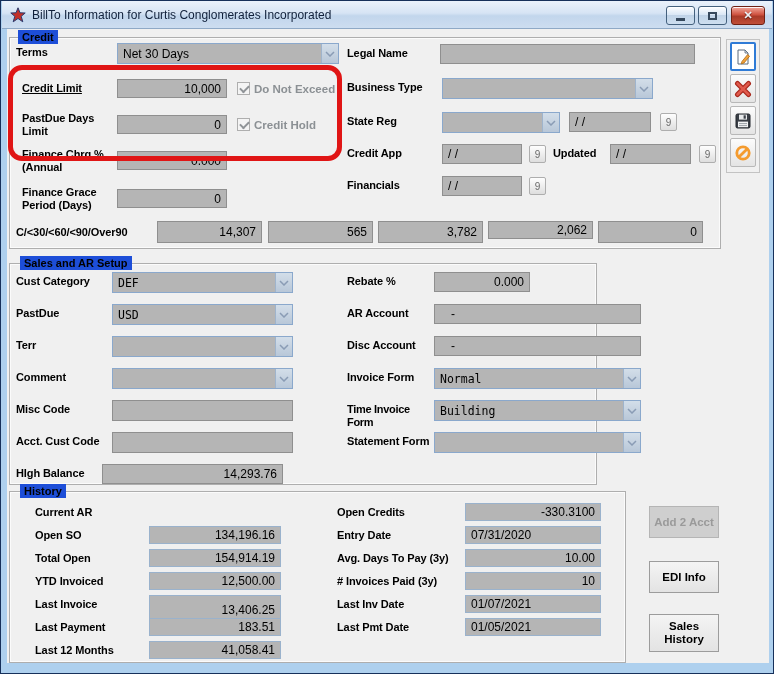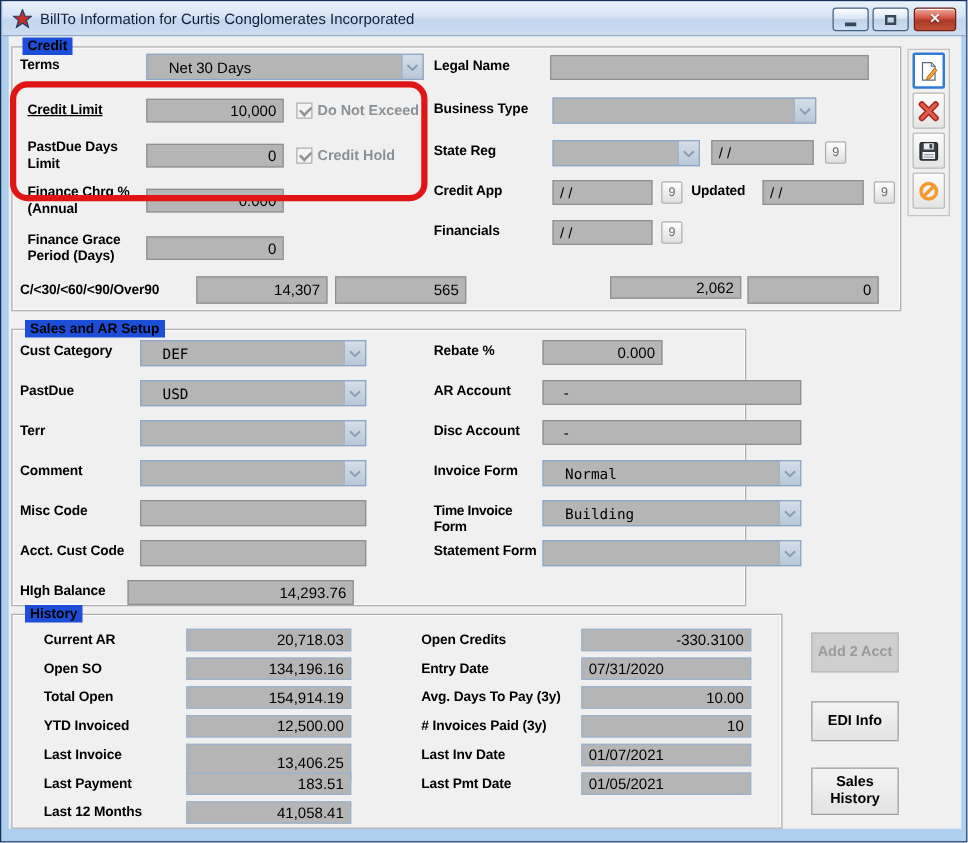--- a/index.html
+++ b/index.html
@@ -52,21 +52,21 @@
     font-size:12px;color:#000;display:flex;align-items:center;
     padding:0 5px;overflow:hidden;white-space:nowrap;
   }
   .fld.r{justify-content:flex-end;}
   .fld.bluebrd{border-color:#9ab2cc;}
   .fld.ind{padding-left:16px;}
   .mono{font-family:"DejaVu Sans Mono",monospace;font-size:11.5px;}
   .combo{
     position:absolute;background:var(--field-gray,#b5b5b5);
     border:1px solid #8aa8cc;font-size:12px;color:#000;
-    display:flex;align-items:center;padding:0 20px 0 17px;white-space:nowrap;overflow:hidden;
+    display:flex;align-items:center;padding:0 20px 0 5px;white-space:nowrap;overflow:hidden;
   }
   .combo .chev{
     position:absolute;right:0;top:0;bottom:0;width:17px;
     background:linear-gradient(#d3dee9,#b8c7d8);
     border-left:1px solid #9fb4cc;
     display:flex;align-items:center;justify-content:center;
   }
   .datebtn{
     position:absolute;width:17px;height:18px;
     border:1px solid #aeaeae;border-radius:2px;
@@ -169,20 +169,23 @@
         <span>0</span>
       </div>
 
       <span class="lbl" style="left:6px;top:188px;">C/&lt;30/&lt;60/&lt;90/Over90</span>
       <div class="fld r" style="left:147px;top:183px;width:105px;height:22px;">
           <span>14,307</span>
         </div>
       <div class="fld r" style="left:258px;top:183px;width:105px;height:22px;">
           <span>565</span>
         </div>
+      <div class="fld r" style="left:368px;top:183px;width:105px;height:22px;">
+          <span>3,782</span>
+        </div>
       <div class="fld r" style="left:478px;top:183px;width:105px;height:18px;">
           <span>2,062</span>
         </div>
       <div class="fld r" style="left:588px;top:183px;width:105px;height:22px;">
           <span>0</span>
         </div>
 
       <span class="lbl" style="left:337px;top:9px;">Legal Name</span>
       <div class="fld" style="left:430px;top:6px;width:255px;height:20px;">
         <span></span>
@@ -333,23 +336,20 @@
               <polyline points="1,1 5,5 9,1" stroke="#8a9cb5" fill="none" stroke-width="1.5"></polyline>
             </svg>
           </span>
       </div>
     </div>
 
     <div class="group" style="left:2px;top:462px;width:617px;height:172px;">
       <span class="legend">History</span>
 
       <span class="lbl" style="left:25px;top:14px;">Current AR</span>
-      <div class="fld r bluebrd" style="left:139px;top:11px;width:132px;height:18px;">
-          <span>20,718.03</span>
-        </div>
 
       <span class="lbl" style="left:25px;top:37px;">Open SO</span>
       <div class="fld r bluebrd" style="left:139px;top:34px;width:132px;height:18px;">
           <span>134,196.16</span>
         </div>
 
       <span class="lbl" style="left:25px;top:60px;">Total Open</span>
       <div class="fld r bluebrd" style="left:139px;top:57px;width:132px;height:18px;">
           <span>154,914.19</span>
         </div>

